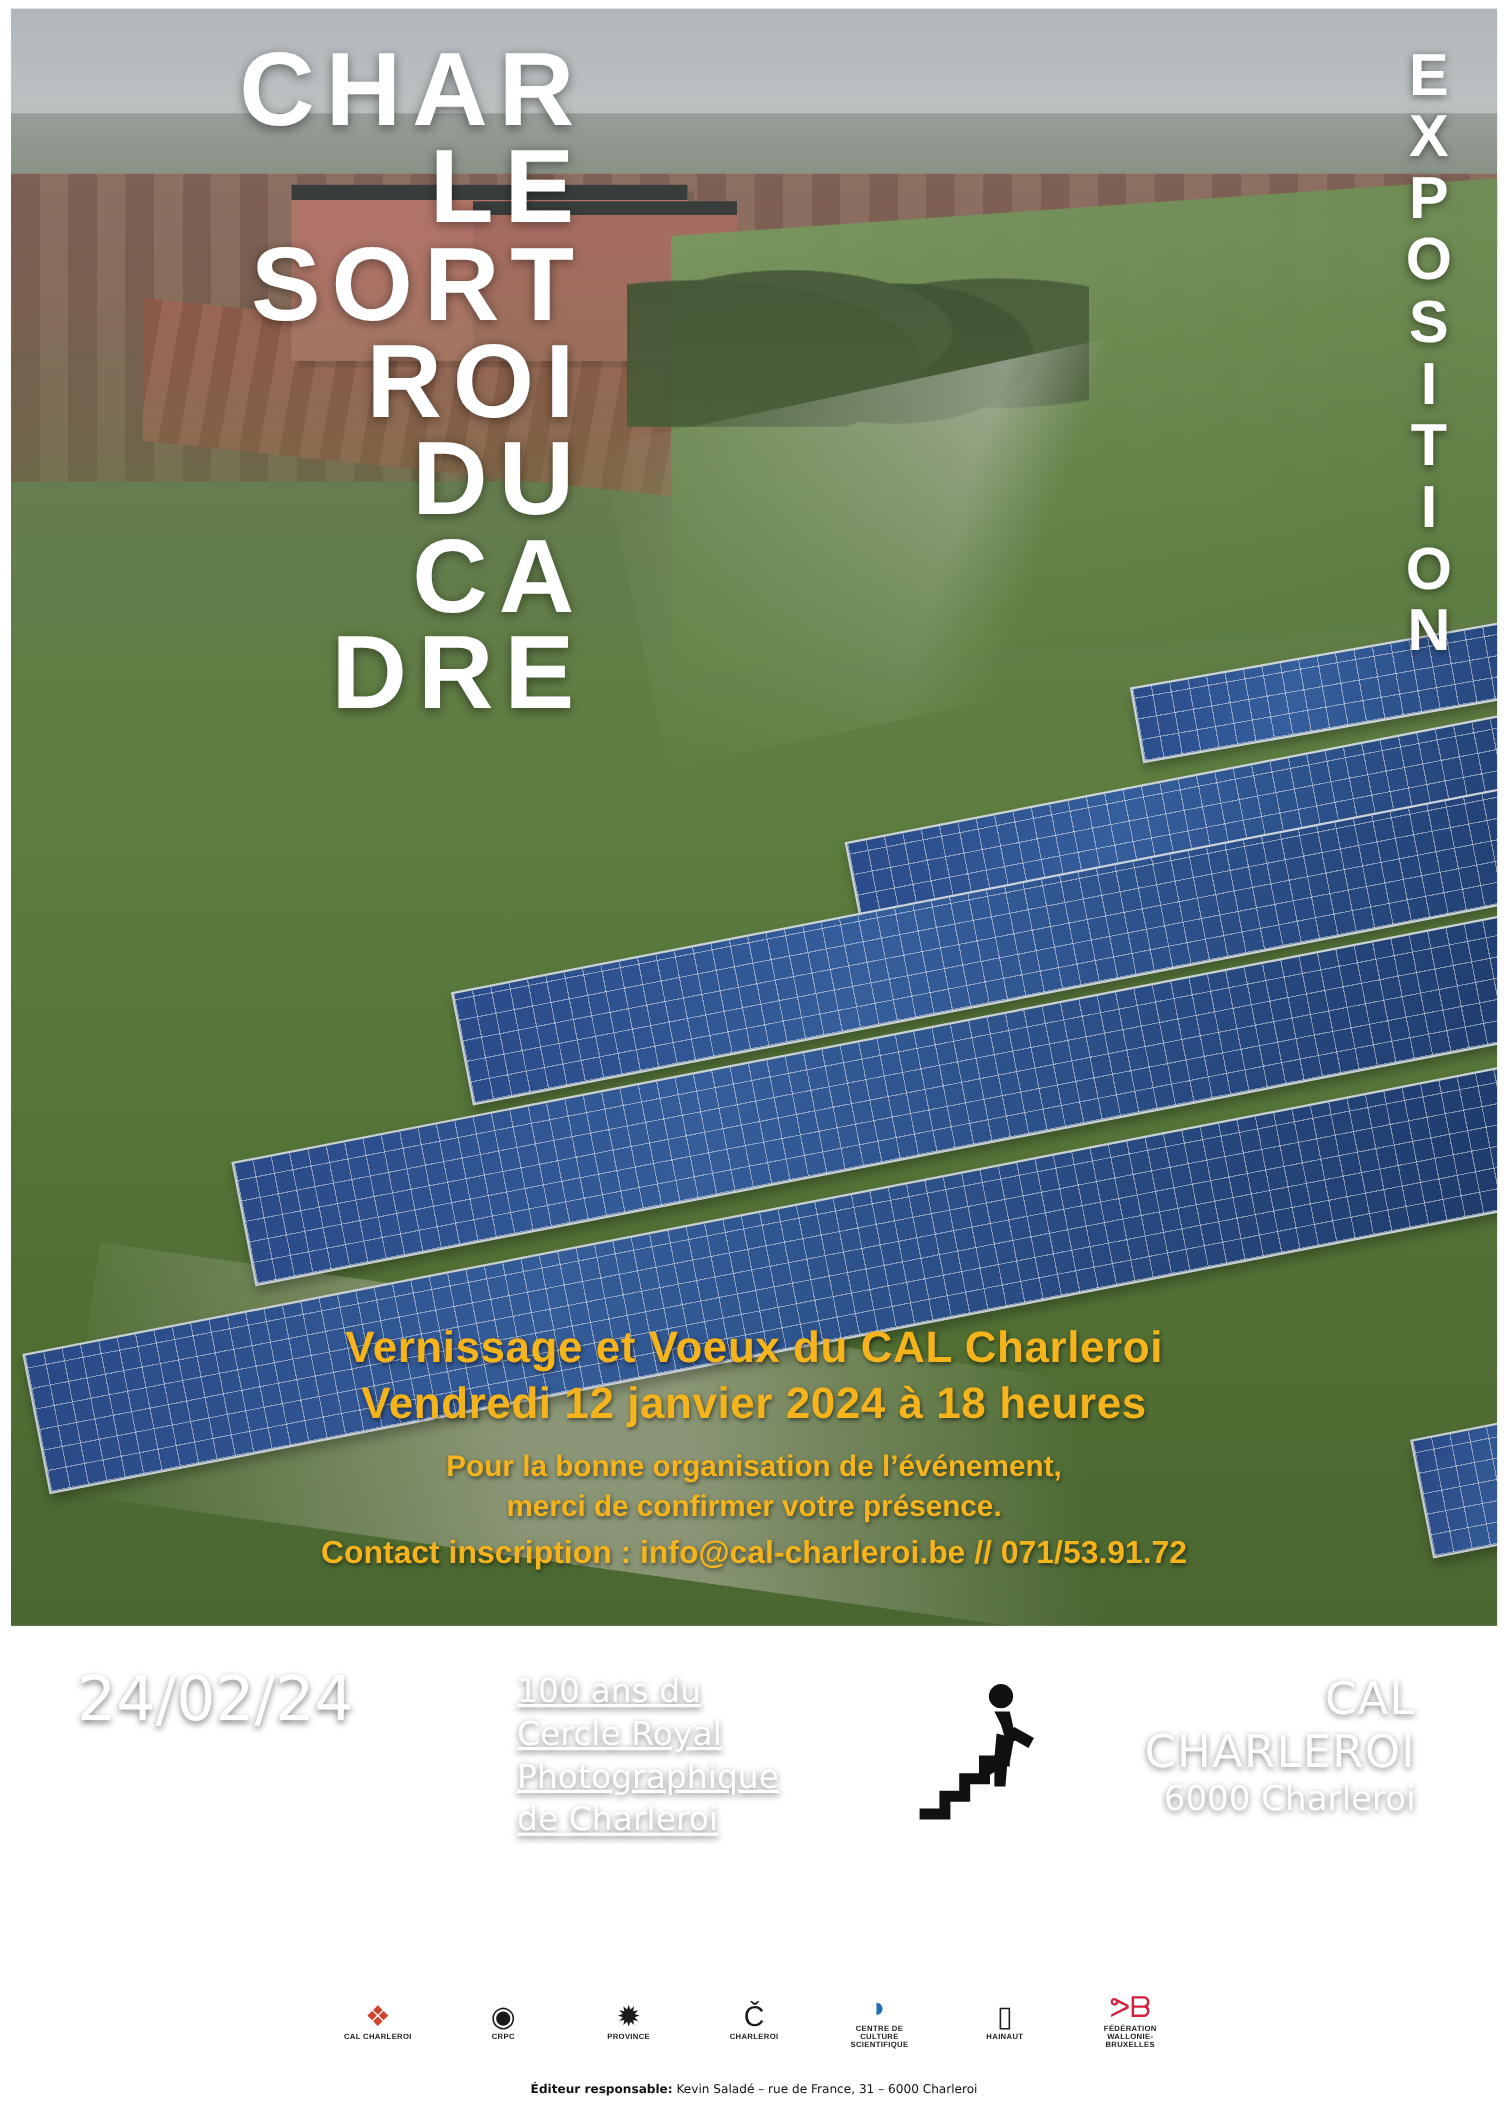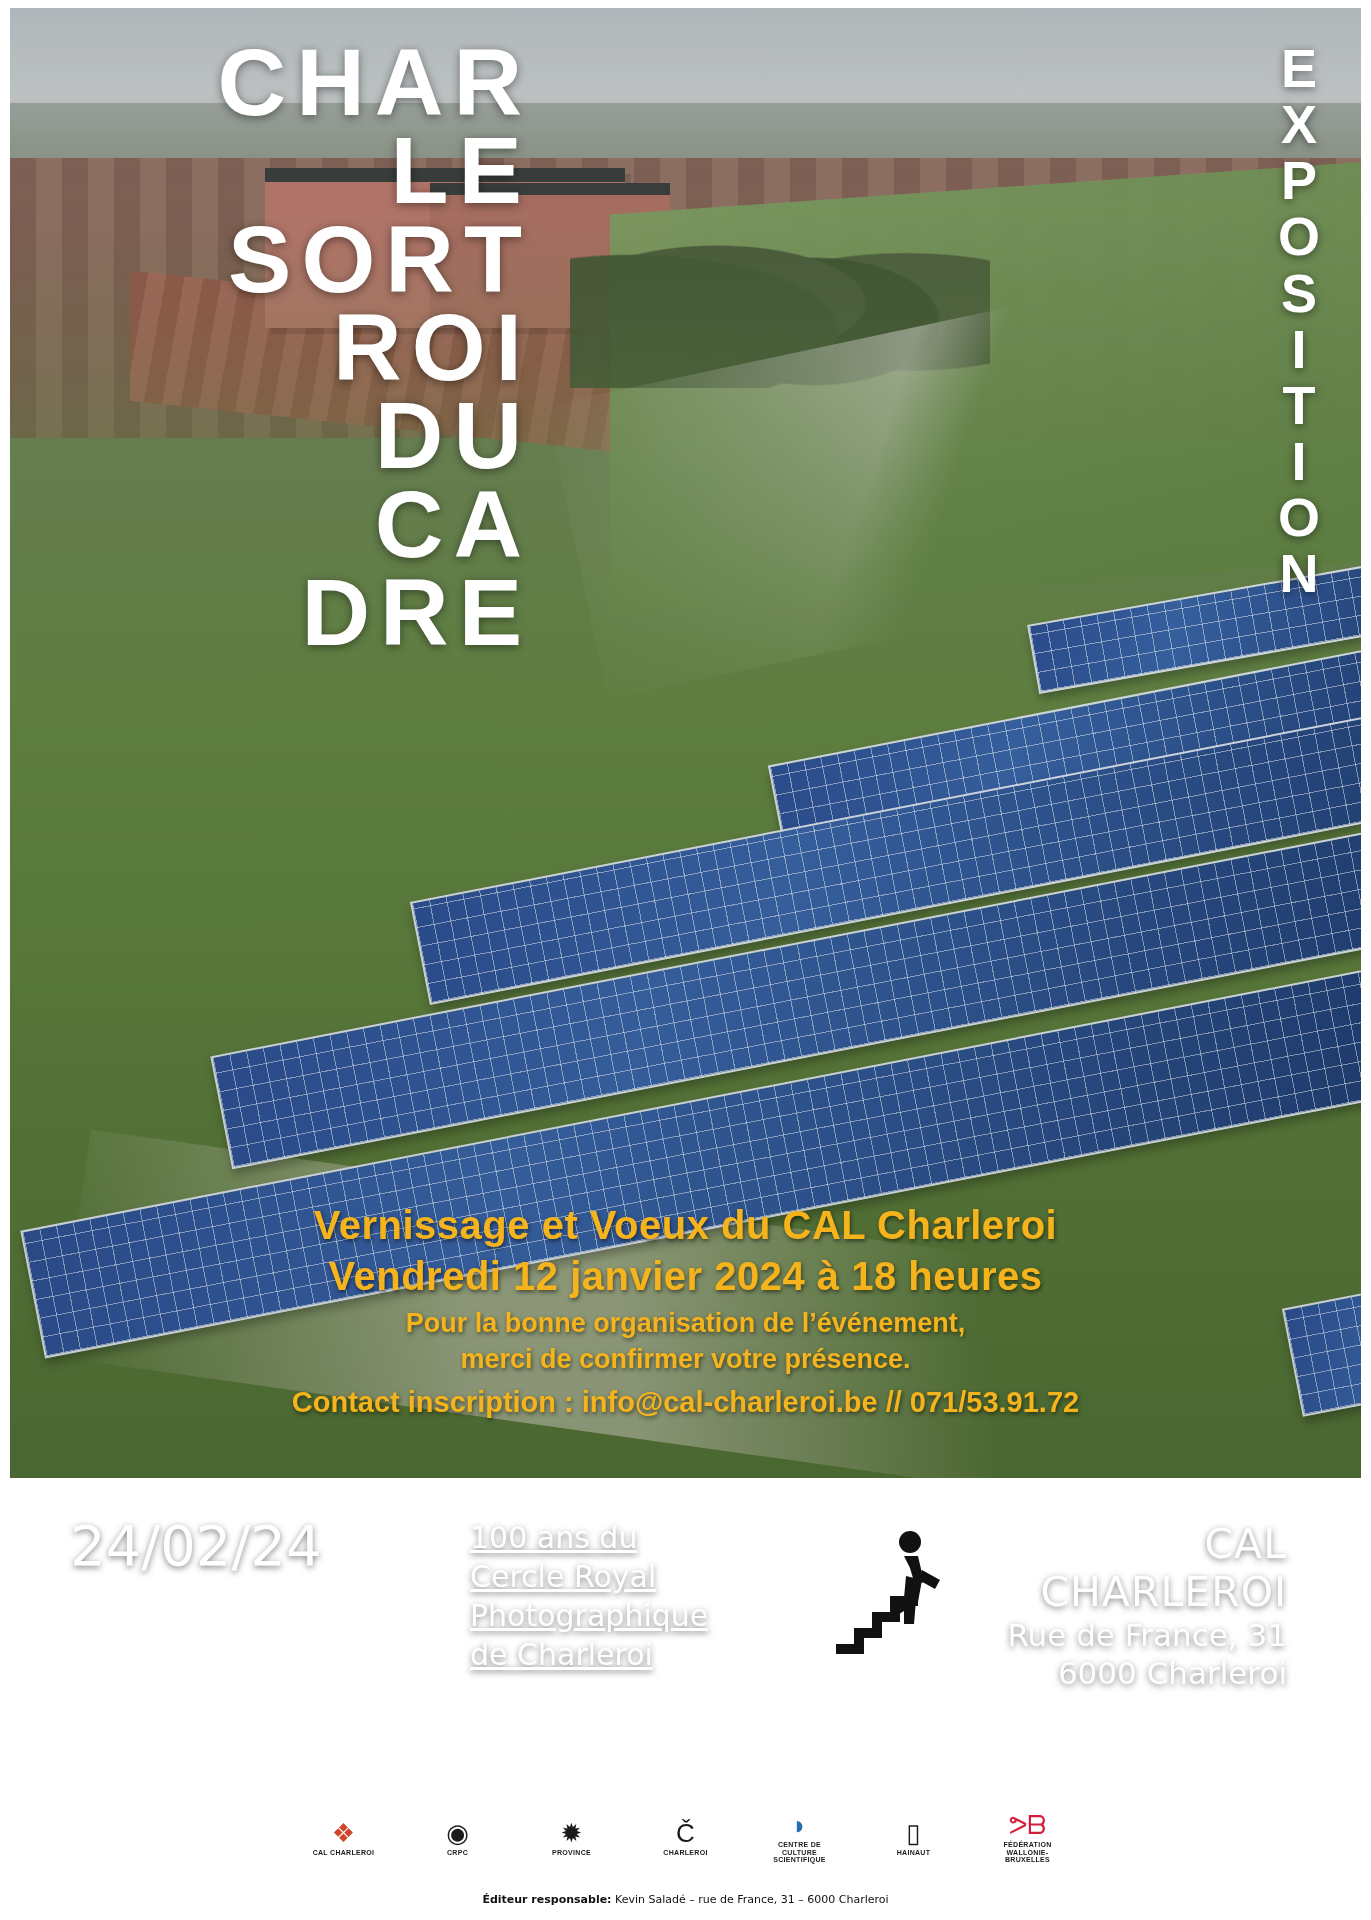--- a/index.html
+++ b/index.html
@@ -144,21 +144,21 @@
   .event {
     position: absolute;
     left: 0; right: 0;
     top: 1200px;
     text-align: center;
     color: #f5b31c;
     font-weight: 700;
     text-shadow: 1px 2px 4px rgba(0,0,0,.55);
   }
   .event .l1, .event .l2 { font-size: 40px; line-height: 1.28; letter-spacing: .5px; }
-  .event .sub { margin-top: 4px; font-size: 27px; line-height: 1.33; }
+  .event .sub { margin-top: 14px; font-size: 27px; line-height: 1.33; }
   .event .contact { margin-top: 6px; font-size: 29px; line-height: 1.3; }
 
   
   .bottom {
     position: absolute;
     left: 0; right: 0;
     top: 1510px;
     height: 190px;
     color: #ffffff;
   }
@@ -307,21 +307,20 @@
           <path d="M104 60 l18 10 -5 9 -18 -10 z"></path>
         </g>
         <g fill="#111111">
           <path d="M18 134 h18 v-16 h18 v-16 h18 v-16 h18 v-14 h10 v24 h-18 v16 h-18 v16 h-18 v16 h-28 z"></path>
         </g>
       </svg>
     </div>
 
     <div class="cal-txt">
       <div class="n1">CAL CHARLEROI</div>
-      <div class="n2">Rue de France, 31</div>
       <div class="n3">6000 Charleroi</div>
     </div>
   </div>
 
   <div class="credit">® Olivier Raucroix</div>
 
   <div class="footer">
     <div class="logos">
       <div class="lg lg-cal">
         <div class="mark">❖</div>

